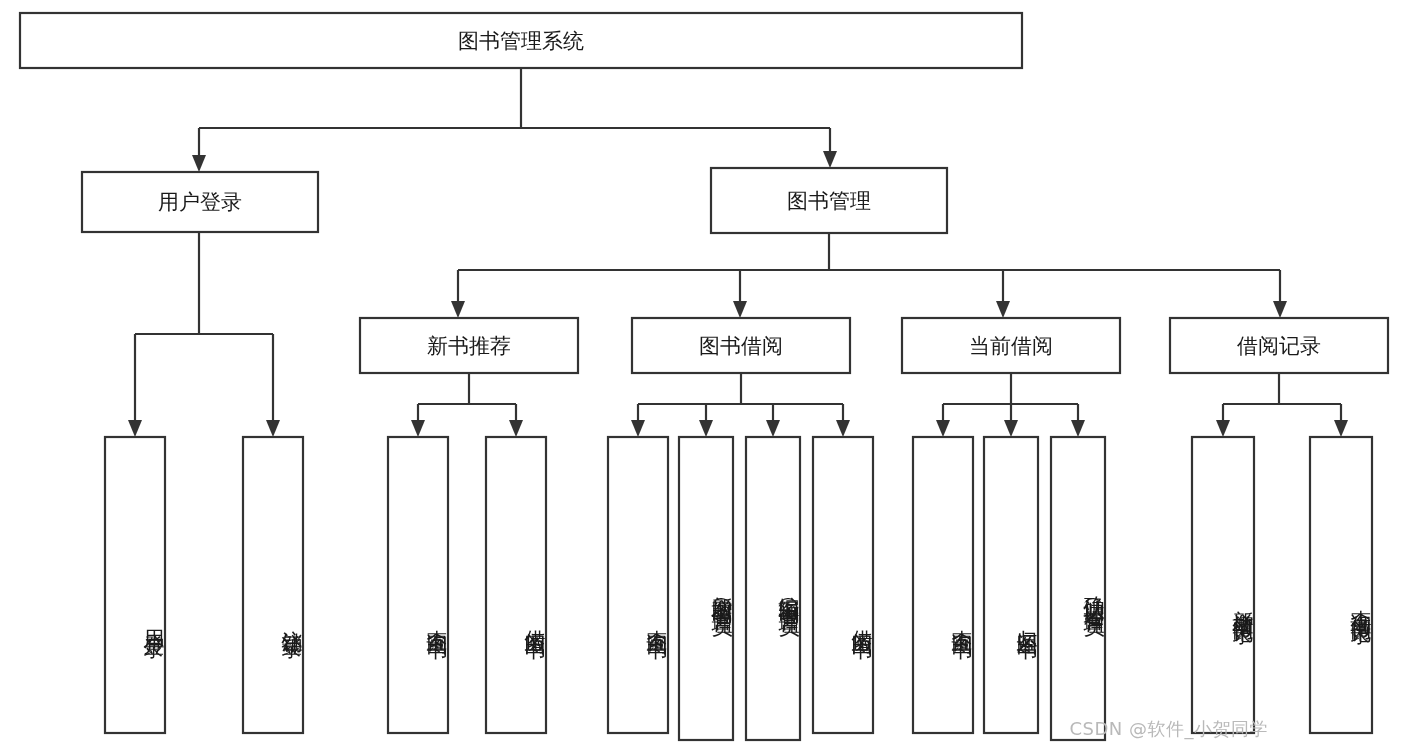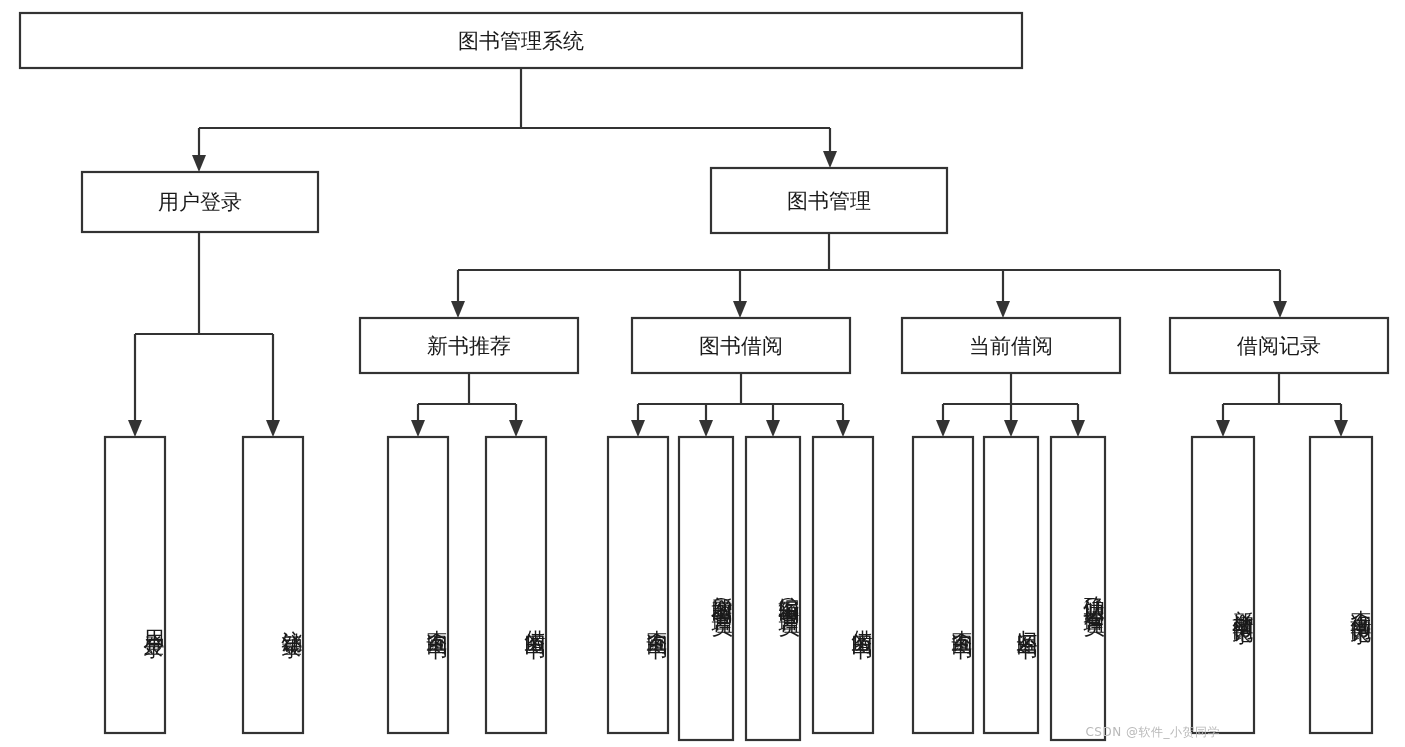--- a/index.html
+++ b/index.html
@@ -11,20 +11,21 @@
     width: 1405px;
     height: 747px;
     font-family: "DejaVu Sans", "Liberation Sans", sans-serif;
     overflow: hidden;
   }
   #diagram-root {
     position: relative;
     width: 1232px;
     height: 747px;
     background: #ffffff;
+    padding-left: 48px;
   }
   svg.tree-svg {
     position: absolute;
     left: 0;
     top: 0;
     width: 1405px;
     height: 747px;
   }
   .node-box {
     fill: #ffffff;
@@ -60,21 +61,21 @@
     align-items: flex-start;
     justify-content: center;
     white-space: nowrap;
     pointer-events: none;
   }
   .watermark {
     position: absolute;
     right: 12px;
     bottom: 6px;
     font-family: "DejaVu Sans", "Liberation Sans", sans-serif;
-    font-size: 12px;
+    font-size: 18px;
     color: #b9b9b9;
     letter-spacing: 0.5px;
     user-select: none;
   }
 </style>
 </head>
 <body>
 
 <div id="diagram-root">
 

